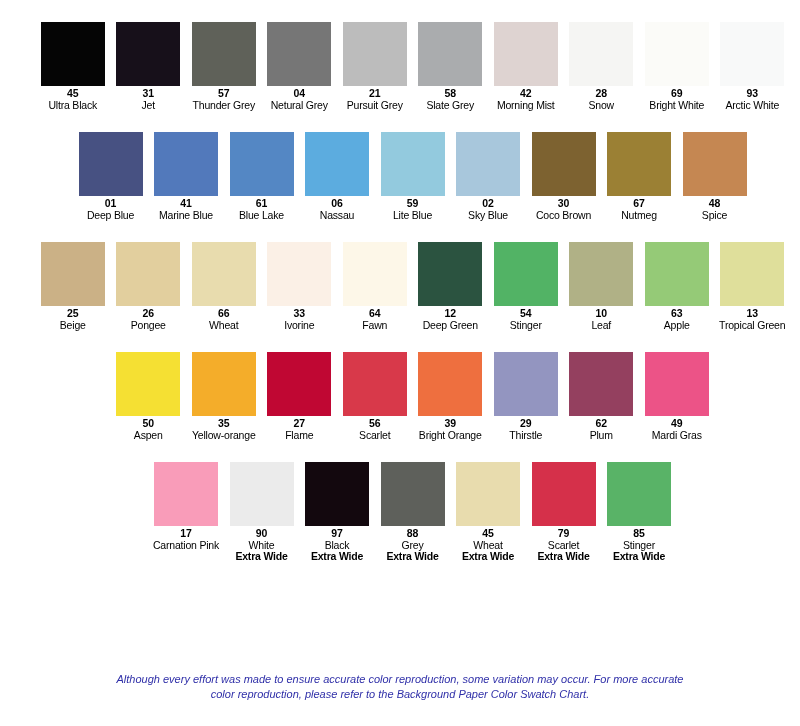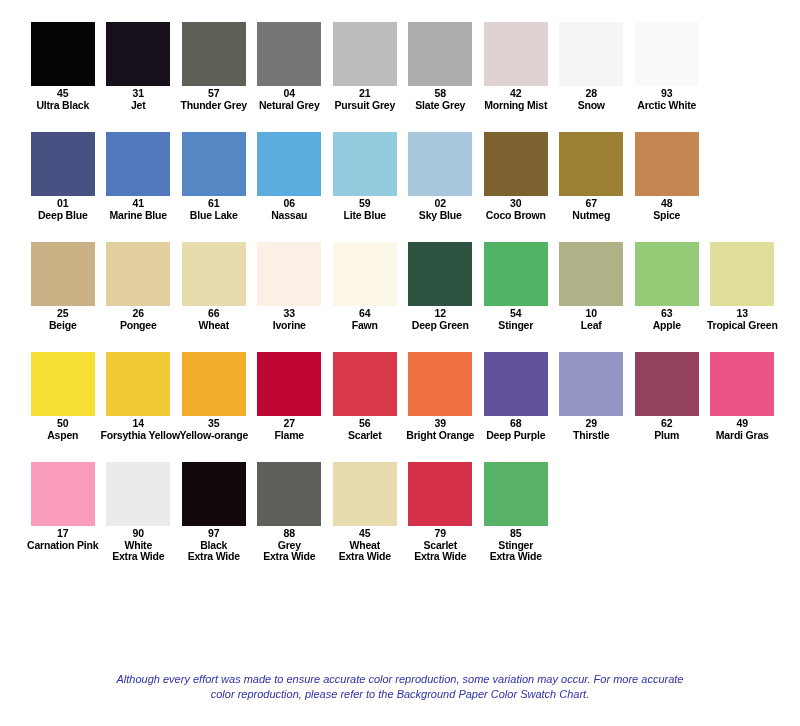--- a/index.html
+++ b/index.html
@@ -19,21 +19,21 @@
   #chart-root {
     width: 800px;
     height: 726px;
     position: relative;
     box-sizing: border-box;
     padding-top: 22px;
   }
   .swatch-row {
     display: flex;
     flex-direction: row;
-    justify-content: flex-start;
+    justify-content: center;
     align-items: flex-start;
     padding-left: 25px;
     box-sizing: border-box;
   }
   .row-1, .row-2, .row-3, .row-4 { height: 110px; }
   .row-5 { height: 125px; }
 
   .swatch-cell {
     width: 75.5px;
     display: flex;
@@ -54,21 +54,21 @@
   }
   .swatch-code {
     font-size: 10.5px;
     font-weight: bold;
     letter-spacing: -0.1px;
     display: block;
     white-space: nowrap;
   }
   .swatch-name {
     font-size: 10.5px;
-    font-weight: bold;
+    font-weight: normal;
     letter-spacing: -0.2px;
     display: block;
     white-space: nowrap;
   }
   .swatch-name2 {
     font-size: 10.5px;
     font-weight: bold;
     letter-spacing: -0.2px;
     display: block;
     white-space: nowrap;
@@ -145,20 +145,27 @@
         </div>
       </div>
       <div class="swatch-cell">
         <div class="swatch-chip" style="background: rgb(245, 245, 243);"></div>
         <div class="swatch-labels">
           <span class="swatch-code">28</span>
           <span class="swatch-name">Snow</span>
         </div>
       </div>
       <div class="swatch-cell">
+        <div class="swatch-chip" style="background: rgb(251, 251, 248);"></div>
+        <div class="swatch-labels">
+          <span class="swatch-code">69</span>
+          <span class="swatch-name">Bright White</span>
+        </div>
+      </div>
+      <div class="swatch-cell">
         <div class="swatch-chip" style="background: rgb(248, 249, 249);"></div>
         <div class="swatch-labels">
           <span class="swatch-code">93</span>
           <span class="swatch-name">Arctic White</span>
         </div>
       </div>
     </div>
     <div class="swatch-row row-2">
       <div class="swatch-cell">
         <div class="swatch-chip" style="background: rgb(71, 81, 130);"></div>
@@ -298,27 +305,20 @@
     </div>
     <div class="swatch-row row-4">
       <div class="swatch-cell">
         <div class="swatch-chip" style="background: rgb(245, 224, 51);"></div>
         <div class="swatch-labels">
           <span class="swatch-code">50</span>
           <span class="swatch-name">Aspen</span>
         </div>
       </div>
       <div class="swatch-cell">
-        <div class="swatch-chip" style="background: rgb(240, 203, 55);"></div>
-        <div class="swatch-labels">
-          <span class="swatch-code">14</span>
-          <span class="swatch-name">Forsythia Yellow</span>
-        </div>
-      </div>
-      <div class="swatch-cell">
         <div class="swatch-chip" style="background: rgb(244, 173, 42);"></div>
         <div class="swatch-labels">
           <span class="swatch-code">35</span>
           <span class="swatch-name">Yellow-orange</span>
         </div>
       </div>
       <div class="swatch-cell">
         <div class="swatch-chip" style="background: rgb(192, 7, 51);"></div>
         <div class="swatch-labels">
           <span class="swatch-code">27</span>
@@ -330,27 +330,20 @@
         <div class="swatch-labels">
           <span class="swatch-code">56</span>
           <span class="swatch-name">Scarlet</span>
         </div>
       </div>
       <div class="swatch-cell">
         <div class="swatch-chip" style="background: rgb(238, 111, 63);"></div>
         <div class="swatch-labels">
           <span class="swatch-code">39</span>
           <span class="swatch-name">Bright Orange</span>
-        </div>
-      </div>
-      <div class="swatch-cell">
-        <div class="swatch-chip" style="background: rgb(97, 81, 155);"></div>
-        <div class="swatch-labels">
-          <span class="swatch-code">68</span>
-          <span class="swatch-name">Deep Purple</span>
         </div>
       </div>
       <div class="swatch-cell">
         <div class="swatch-chip" style="background: rgb(147, 149, 192);"></div>
         <div class="swatch-labels">
           <span class="swatch-code">29</span>
           <span class="swatch-name">Thirstle</span>
         </div>
       </div>
       <div class="swatch-cell">

